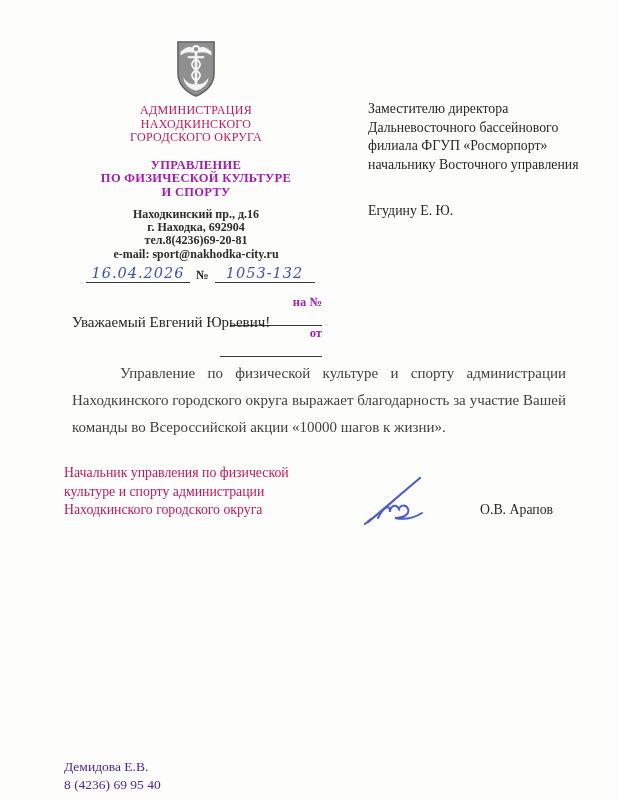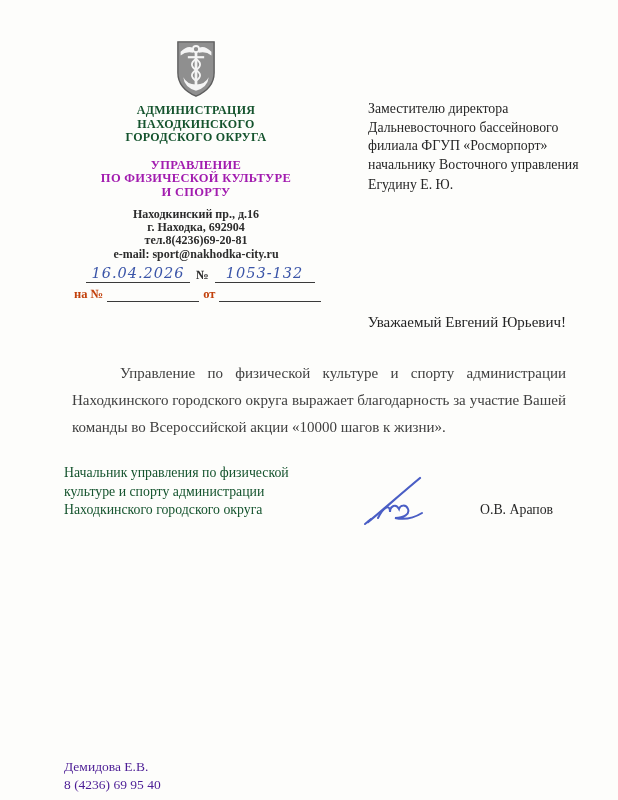--- a/index.html
+++ b/index.html
@@ -27,22 +27,22 @@
   .emblem {
     display: block;
     margin: 0 auto 6px auto;
     width: 46px;
     height: 58px;
   }
   .org-name {
     font-size: 12px;
     line-height: 13.5px;
     letter-spacing: 0.3px;
-    color: #14532d;
-    font-weight: 700;
+    color: #be185d;
+    font-weight: 400;
   }
   .dept-name {
     margin-top: 14px;
     font-size: 12.5px;
     line-height: 13.5px;
     font-weight: bold;
     letter-spacing: 0.3px;
     color: #a21caf;
   }
   .address {
@@ -66,53 +66,54 @@
     color: #3b55a8;
     font-size: 14.5px;
     letter-spacing: 1px;
     transform: skewX(-6deg);
   }
   .blank { border-bottom: 1.2px solid #3a3a3a; display: inline-block; }
   .date-blank { width: 104px; text-align: center; }
   .num-blank  { width: 100px; text-align: center; margin-left: 6px; }
   .num-sign { font-size: 12.5px; font-weight: 600; margin-left: 6px; color: #2c2c2c; }
   .ref-line {
-    margin-top: 3px;
+    margin-top: 12px;
     padding-left: 4px;
     display: flex;
     align-items: flex-end;
     text-align: left;
     font-size: 12.5px;
     font-weight: 600;
-    color: #c2410c;
+    color: #a21caf;
     height: 16px;
+    flex-direction: column;
   }
   .ref-blank1 { width: 92px; margin-left: 4px; }
   .ref-blank2 { width: 102px; margin-left: 4px; }
   .ref-ot { margin-left: 4px; font-family: Liberation Serif, serif; }
 
   
   .addressee {
     position: absolute;
     left: 368px;
     top: 100px;
     width: 235px;
     font-size: 13.8px;
     line-height: 18.5px;
     color: #262626;
   }
-  .addressee-name { margin-top: 2px; }
+  .addressee-name { margin-top: 28px; }
 
   
   .salutation {
     position: absolute;
     left: 72px;
     top: 314px;
     width: 494px;
-    text-align: right;
+    text-align: left;
     font-size: 15px;
     color: #242424;
   }
   .paragraph {
     position: absolute;
     left: 72px;
     top: 360px;
     width: 494px;
     font-size: 15px;
     line-height: 27px;
@@ -122,21 +123,21 @@
   }
 
   
   .sig-title {
     position: absolute;
     left: 64px;
     top: 464px;
     width: 270px;
     font-size: 13.8px;
     line-height: 18.5px;
-    color: #14532d;
+    color: #be185d;
   }
   .sig-mark {
     position: absolute;
     left: 362px;
     top: 472px;
     width: 86px;
     height: 56px;
   }
   .signer-name {
     position: absolute;

